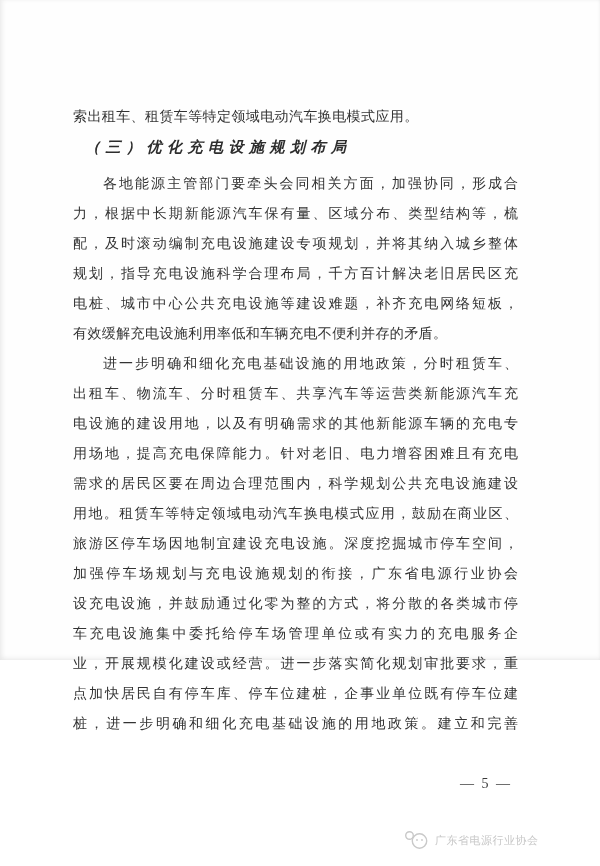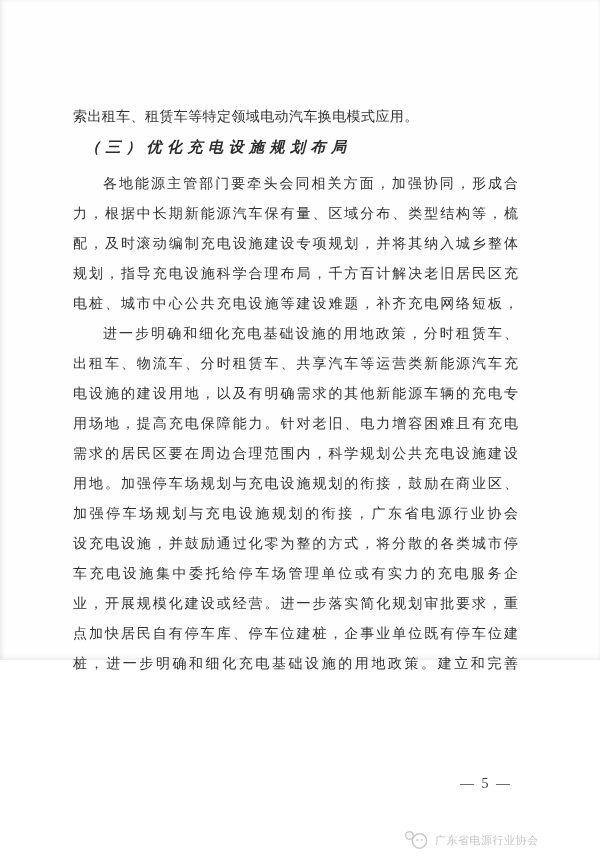--- a/index.html
+++ b/index.html
@@ -84,26 +84,28 @@
 
 <div class="page">
   <div class="content">
     <div class="line">索出租车、租赁车等特定领域电动汽车换电模式应用。</div>
     <div class="line heading">（三）优化充电设施规划布局</div>
     <div class="line jf indent gap">各地能源主管部门要牵头会同相关方面，加强协同，形成合</div>
     <div class="line jf">力，根据中长期新能源汽车保有量、区域分布、类型结构等，梳</div>
     <div class="line jf">配，及时滚动编制充电设施建设专项规划，并将其纳入城乡整体</div>
     <div class="line jf">规划，指导充电设施科学合理布局，千方百计解决老旧居民区充</div>
     <div class="line jf">电桩、城市中心公共充电设施等建设难题，补齐充电网络短板，</div>
+    <div class="line">有效缓解充电设施利用率低和车辆充电不便利并存的矛盾。</div>
     <div class="line jf indent">进一步明确和细化充电基础设施的用地政策，分时租赁车、</div>
     <div class="line jf">出租车、物流车、分时租赁车、共享汽车等运营类新能源汽车充</div>
     <div class="line jf">电设施的建设用地，以及有明确需求的其他新能源车辆的充电专</div>
     <div class="line jf">用场地，提高充电保障能力。针对老旧、电力增容困难且有充电</div>
     <div class="line jf">需求的居民区要在周边合理范围内，科学规划公共充电设施建设</div>
-    <div class="line jf">用地。加强停车场规划与充电设施规划的衔接，鼓励在商业区、</div>
+    <div class="line jf">用地。租赁车等特定领域电动汽车换电模式应用，鼓励在商业区、</div>
+    <div class="line jf">旅游区停车场因地制宜建设充电设施。深度挖掘城市停车空间，</div>
     <div class="line jf">加强停车场规划与充电设施规划的衔接，广东省电源行业协会</div>
     <div class="line jf">设充电设施，并鼓励通过化零为整的方式，将分散的各类城市停</div>
     <div class="line jf">车充电设施集中委托给停车场管理单位或有实力的充电服务企</div>
     <div class="line jf">业，开展规模化建设或经营。进一步落实简化规划审批要求，重</div>
     <div class="line jf">点加快居民自有停车库、停车位建桩，企事业单位既有停车位建</div>
     <div class="line jf">桩，进一步明确和细化充电基础设施的用地政策。建立和完善</div>
   </div>
 
   <div class="pageno">— 5 —</div>
 

